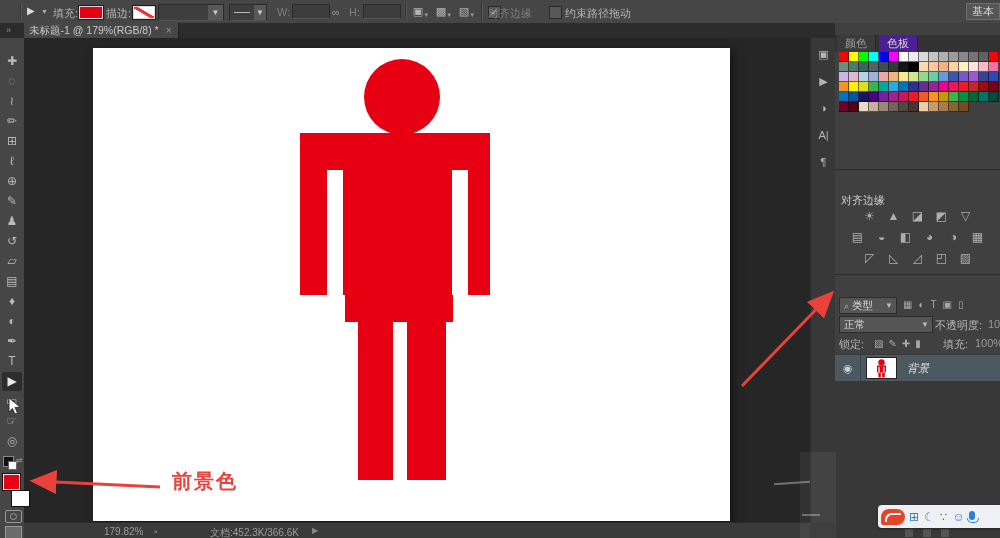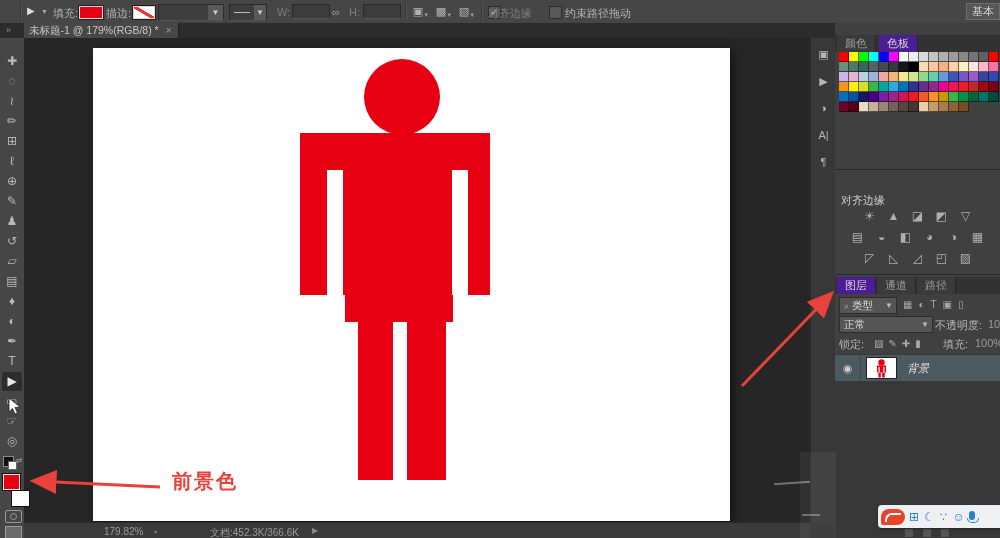--- a/index.html
+++ b/index.html
@@ -311,25 +311,20 @@
       </div>
     <div class="adj-row" style="top:228px">
         <span class="adj-ic">◸</span>
         <span class="adj-ic">◺</span>
         <span class="adj-ic">◿</span>
         <span class="adj-ic">◰</span>
         <span class="adj-ic">▨</span>
       </div>
     <div style="position:absolute;left:0;top:251px;width:165px;height:1px;background:#2a2a2a"></div>
 
-    <div class="ptabs" style="top:254px">
-      <span class="ptab on" style="left:2px">图层</span>
-      <span class="ptab" style="left:42px">通道</span>
-      <span class="ptab" style="left:82px">路径</span>
-    </div>
     <div class="lr" style="top:273px;height:18px">
       <span class="sel-box" style="left:4px;top:1px;width:48px">
         <span style="font-size:9px;color:#bbb">⌕</span>
         <span>类型</span>
         <span class="car">▼</span>
       </span>
       <span style="position:absolute;left:62px;top:2px"><span class="flt-ic">▦</span><span class="flt-ic">◐</span><span class="flt-ic">T</span><span class="flt-ic">▣</span><span class="flt-ic">▯</span></span>
     </div>
     <div class="lr" style="top:292px;height:19px">
       <span class="sel-box" style="left:4px;top:1px;width:84px">

